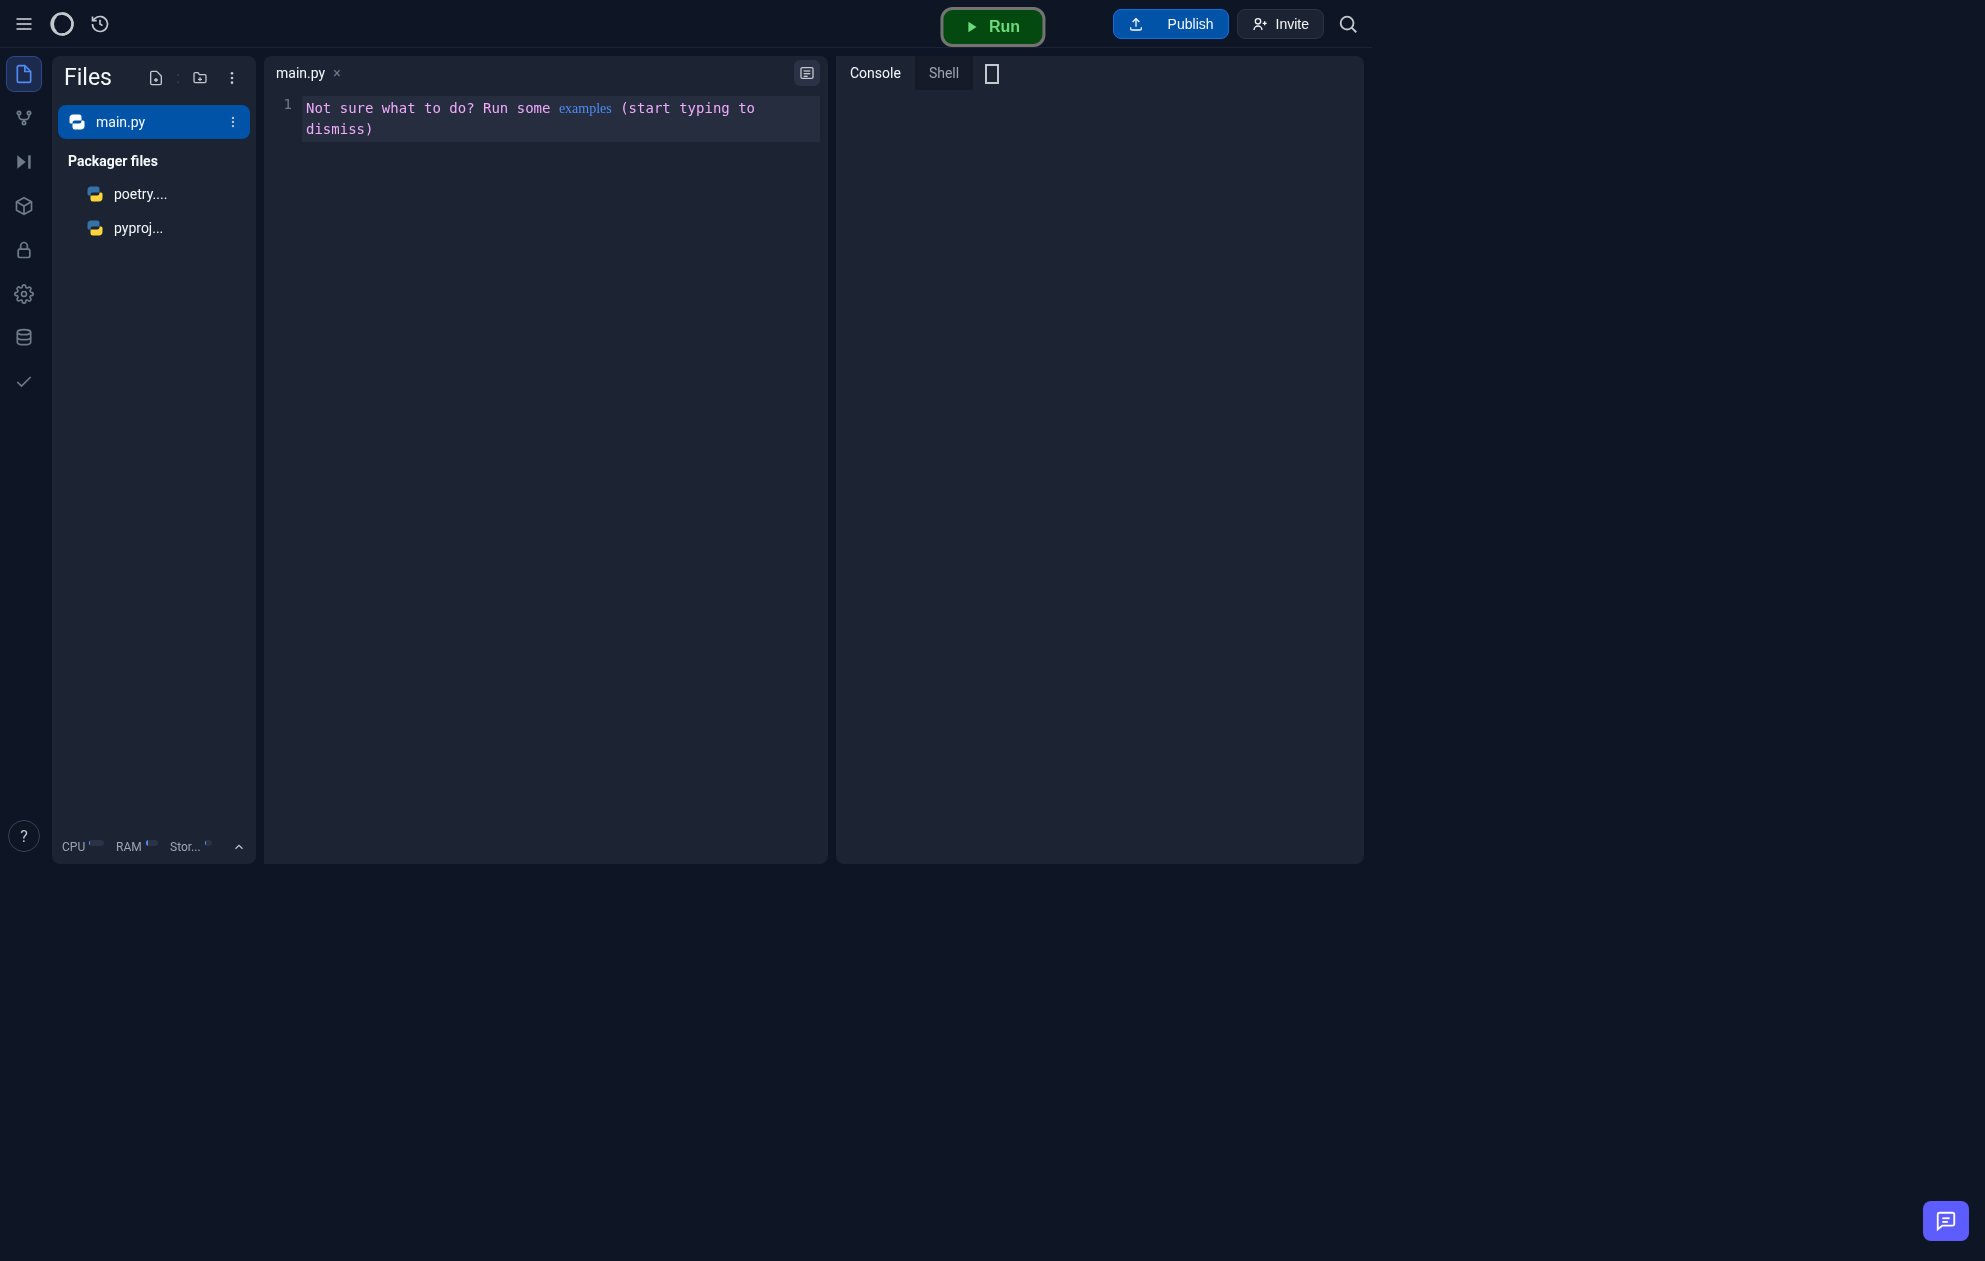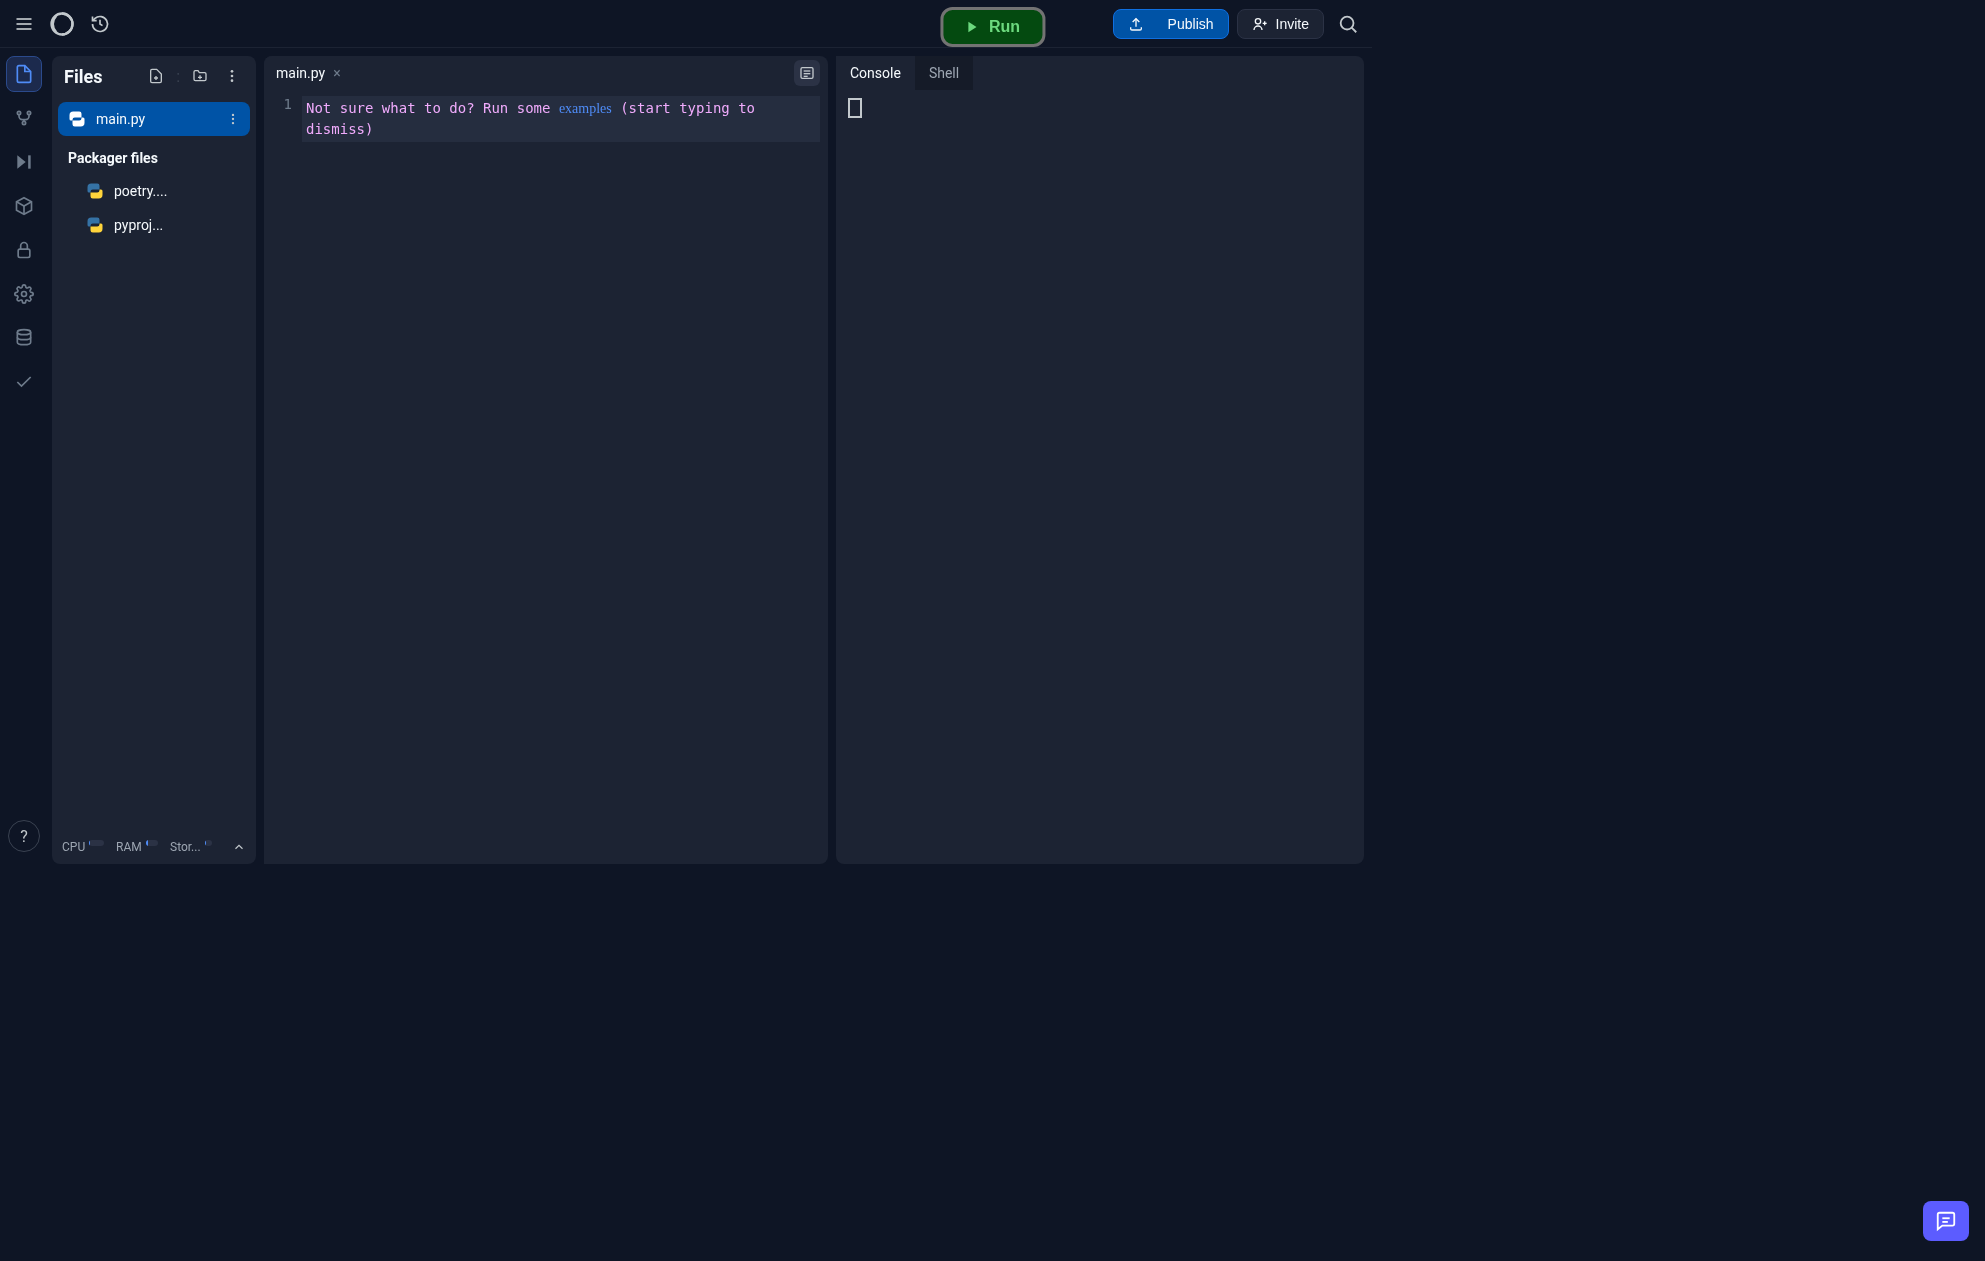--- a/index.html
+++ b/index.html
@@ -126,21 +126,21 @@
   border-radius: 8px;
   margin: 8px 4px;
   display:flex; flex-direction:column;
   overflow:hidden;
 }
 .files-header {
   display:flex; align-items:center;
   padding: 8px 12px;
   gap: 8px;
 }
-.files-title { font-size: 18px; font-weight:700; flex:1; }
+.files-title { font-size: 23px; font-weight:400; flex:1; }
 .files-hicon { width:24px; height:24px; display:flex; align-items:center; justify-content:center; cursor:pointer; color:#C2C8CC; }
 .files-body { flex:1; padding: 6px; }
 .file-item {
   display:flex; align-items:center;
   padding: 8px 10px;
   border-radius: 8px;
   gap: 10px;
   font-size: 14px;
   cursor:pointer;
   color:#F5F9FC;
@@ -199,21 +199,21 @@
 .code { flex:1; padding:6px 8px 0 0; line-height:1.5; }
 .code-line { background:#252D3F; padding:2px 4px; }
 .code .hint { color:#f0abfc; }
 .code .link { color:#4F8CF7;font-family:Liberation Serif, serif; }
 
 .console-panel {
   width: 528px;
   background: #1C2333;
   border-radius: 8px;
   margin: 8px 8px 8px 4px;
-  display:flex; flex-direction:column;
+  display:flex; flex-direction:row;
 }
 .ctabs { display:flex; height:34px; }
 .ctab {
   padding: 0 14px;
   display:flex; align-items:center;
   font-size:14px;
   color:#9DA6B2;
   cursor:pointer;
 }
 .ctab.active { color:#F5F9FC; background:#1C2333; }

